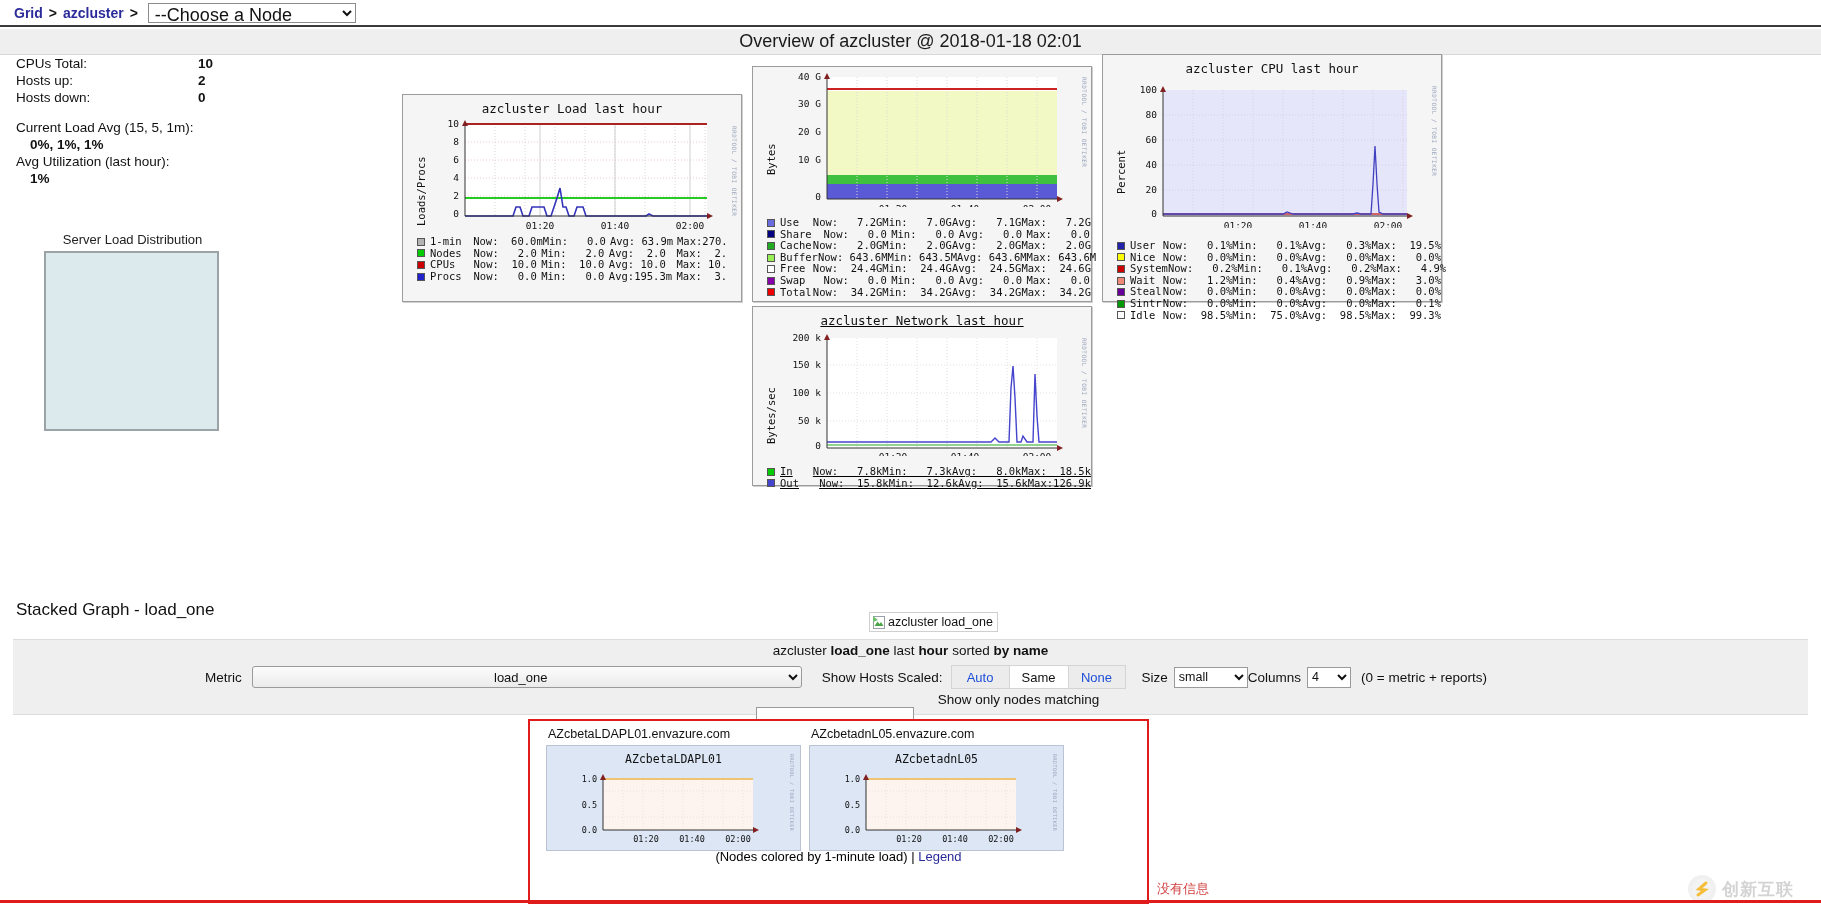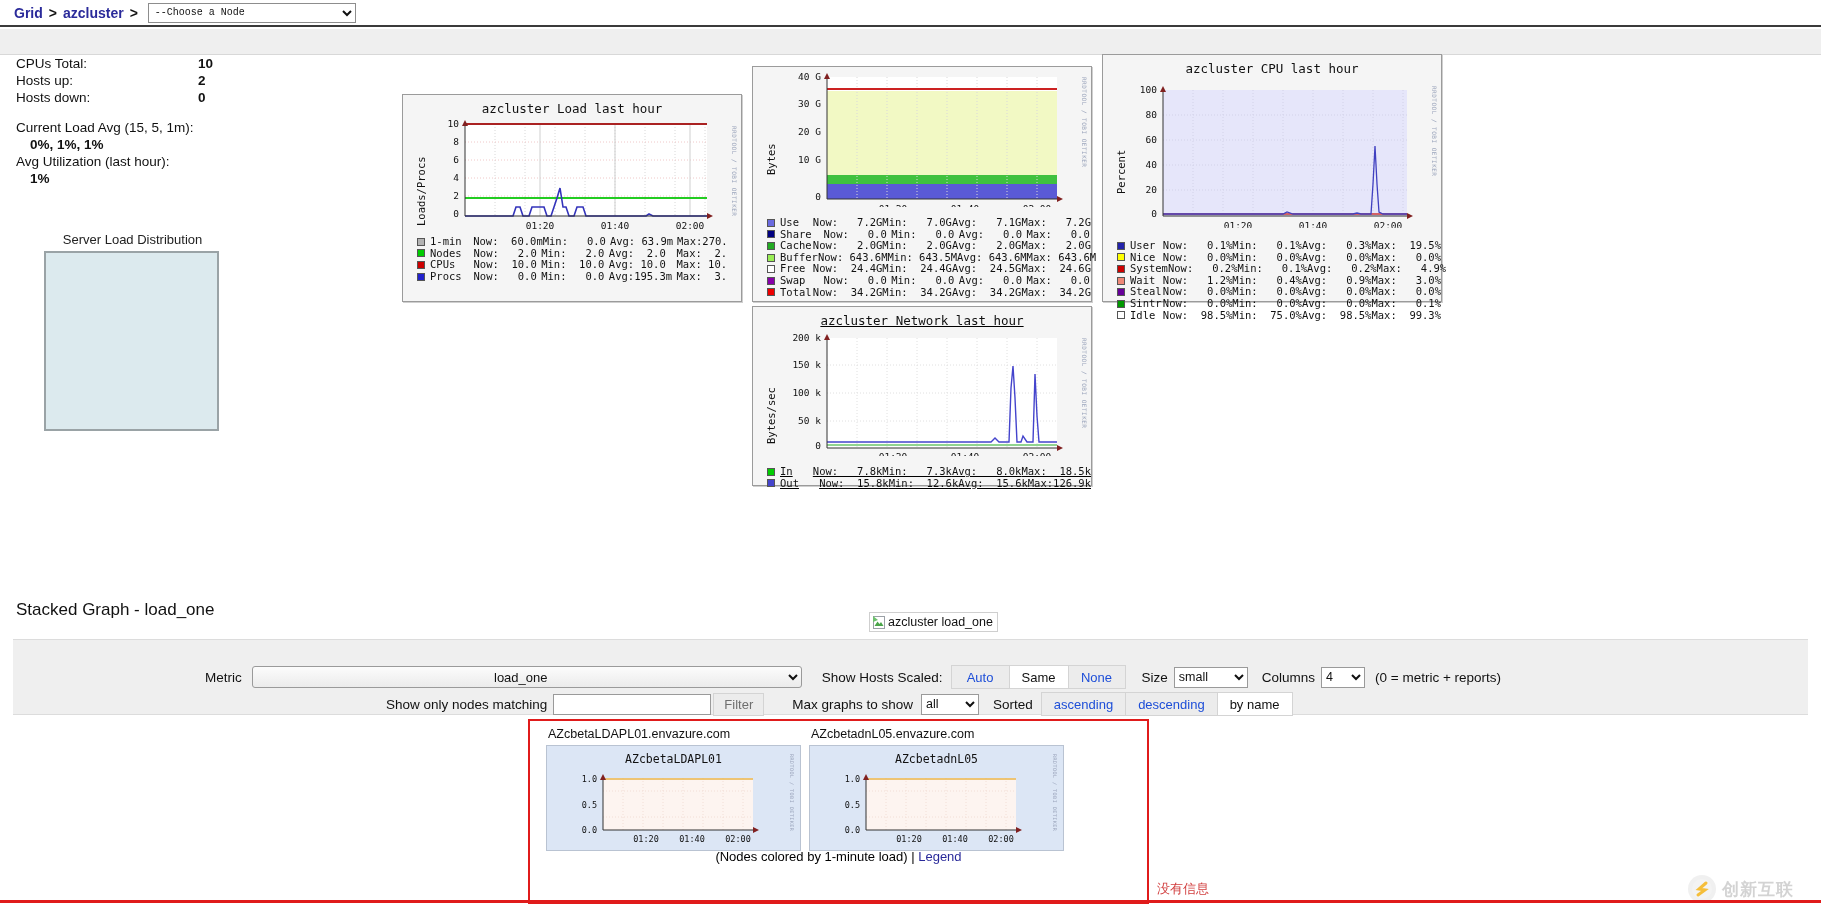--- a/index.html
+++ b/index.html
@@ -17,21 +17,21 @@
   
   .breadcrumb-bar {
     position: absolute; left: 0; top: 0; width: 1821px; height: 27px;
     display: flex; align-items: center; padding-left: 14px; gap: 6px;
     background: #ffffff; border-bottom: 2px solid #3a3a3a;
   }
   .crumb-link { color: #2a2a9a; font-weight: bold; font-size: 14px; text-decoration: none; cursor: pointer; }
   .crumb-sep { color: #111; font-weight: bold; font-size: 14px; }
   .node-select {
     margin-left: 4px; width: 208px; height: 20px;
-    font-family: Liberation Mono, monospace; font-size: 10px;
+    font-family: Liberation Sans, sans-serif; font-size: 18px;
     border: 1px solid #8d8d8d; background: #ffffff; color: #111;
     padding: 0 2px;
   }
 
   
   .overview-bar {
     position: absolute; left: 0; top: 29px; width: 1821px; height: 26px;
     background: #efefef; border-bottom: 1px solid #d8d8d8;
   }
   .overview-title {
@@ -113,21 +113,21 @@
   
   .controls {
     position: absolute; left: 13px; top: 639px; width: 1795px; height: 76px;
     background: #efefef; border-top: 1px solid #dcdcdc; border-bottom: 1px solid #dcdcdc;
   }
   .ctrl-caption {
     position: absolute; left: 0; top: 3px; width: 1795px; text-align: center;
     font-size: 13.5px; color: #111;
   }
   .ctrl-row1 { position: absolute; left: 0; top: 24px; width: 1795px; height: 26px; display: flex; align-items: center; }
-  .ctrl-row2 { position: absolute; left: 0; top: 52px; width: 1638px; height: 24px; display: flex; align-items: center; }
+  .ctrl-row2 { position: absolute; left: 0; top: 52px; width: 1638px; height: 24px; display: flex; align-items: center; flex-direction: column; }
   .lbl { font-size: 13.5px; color: #111; }
   .metric-select {
     width: 550px; height: 22px; margin-left: 10px;
     font-family: "Liberation Sans", sans-serif; font-size: 13px;
     text-align: center; text-align-last: center;
     border: 1px solid #9a9a9a; border-radius: 3px;
     background: linear-gradient(#fcfcfc, #ebebeb); color: #111;
   }
   .btn-group { display: inline-flex; margin-left: 8px; }
   .btn {
@@ -207,20 +207,21 @@
     <a class="crumb-link">Grid</a>
     <span class="crumb-sep">&gt;</span>
     <a class="crumb-link">azcluster</a>
     <span class="crumb-sep">&gt;</span>
     <select class="node-select">
       <option>--Choose a Node</option>
     </select>
   </div>
 
   <div class="overview-bar"></div>
+  <div class="overview-title">Overview of azcluster @ 2018-01-18 02:01</div>
 
   <div class="summary">
     <div class="sum-row">
       <span class="sum-label">CPUs Total:</span>
       <span class="sum-value">10</span>
     </div>
     <div class="sum-row">
       <span class="sum-label">Hosts up:</span>
       <span class="sum-value">2</span>
     </div>
@@ -604,37 +605,40 @@
   <div class="broken-img">
     <svg class="broken-glyph" viewBox="0 0 12 13">
       <rect x="0.5" y="0.5" width="11" height="12" fill="#ffffff" stroke="#9aa0a6"></rect>
       <path d="M1.5 10 L4.5 5.5 L6.5 8 L8 6 L10.5 10 Z" fill="#4aa54a"></path>
       <path d="M0 0 L5 4 L0 6 Z" fill="#6ec06e"></path>
     </svg>
     <span>azcluster load_one</span>
   </div>
 
   <div class="controls">
+    <div class="ctrl-caption">
+      <span>azcluster </span><b>load_one</b><span> last </span><b>hour</b><span> sorted </span><b>by name</b>
+    </div>
 
     <div class="ctrl-row1">
       <span class="lbl" style="margin-left:192px;">Metric</span>
       <select class="metric-select">
         <option>load_one</option>
       </select>
       <span class="lbl" style="margin-left:20px;">Show Hosts Scaled:</span>
       <span class="btn-group">
         <span class="btn">Auto</span>
         <span class="btn active">Same</span>
         <span class="btn">None</span>
       </span>
       <span class="lbl" style="margin-left:16px;">Size</span>
       <select class="small-select" style="width:74px; margin-left:6px;">
         <option>small</option>
       </select>
-      <span class="lbl" style="margin-left:14px;">Columns</span>
+      <span class="lbl" style="">Columns</span>
       <select class="small-select" style="width:44px; margin-left:6px;">
         <option>4</option>
       </select>
       <span class="lbl" style="margin-left:10px;">(0 = metric + reports)</span>
     </div>
 
     <div class="ctrl-row2">
       <span class="lbl" style="margin-left:373px;">Show only nodes matching</span>
       <input class="text-input" type="text" value="" placeholder="" style="">
       <span class="filter-btn">Filter</span>

